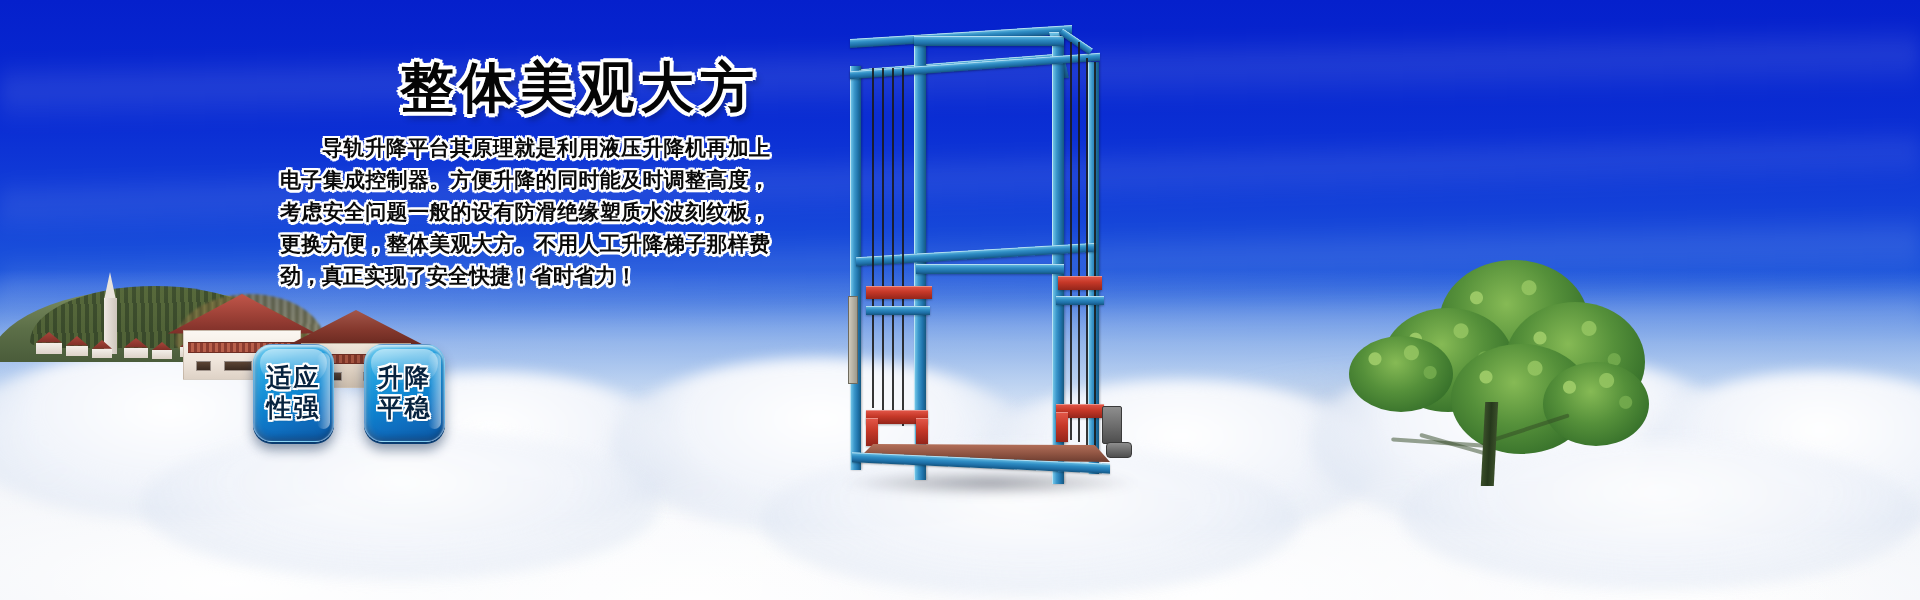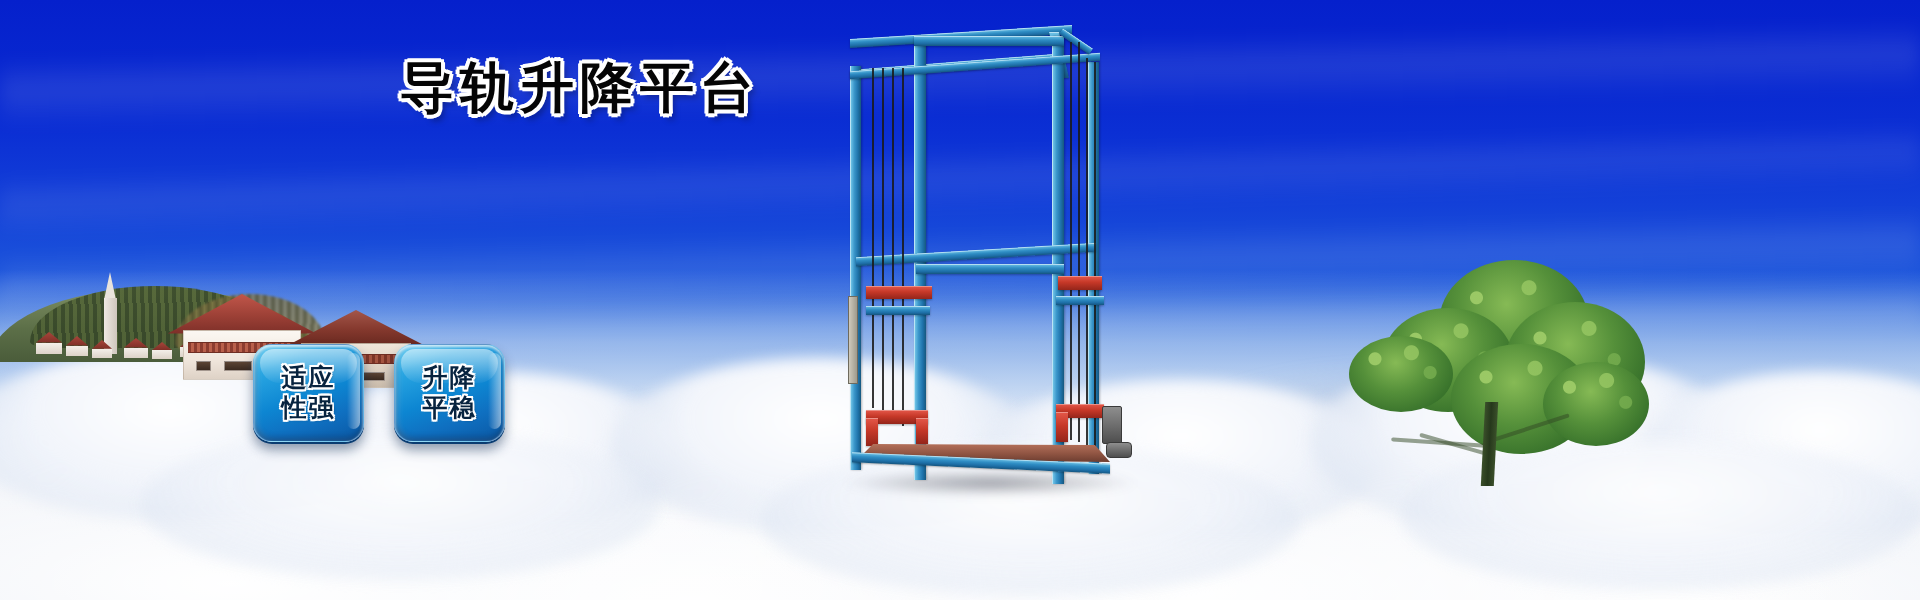--- a/index.html
+++ b/index.html
@@ -188,21 +188,21 @@
     text-align:justify; text-indent:42px;
     text-shadow:
       -2px -2px 0 #fff, 2px -2px 0 #fff, -2px 2px 0 #fff, 2px 2px 0 #fff,
       -2px 0 0 #fff, 2px 0 0 #fff, 0 -2px 0 #fff, 0 2px 0 #fff,
       -2.5px 0 0 #fff, 2.5px 0 0 #fff, 0 -2.5px 0 #fff, 0 2.5px 0 #fff;
   }
 
   
   .features{ position:absolute; left:253px; top:344px; display:flex; gap:30px; }
   .fbtn{
-    position:relative; width:111px; height:98px; border-radius:19px;
+    position:relative; width:81px; height:98px; border-radius:19px;
     background:linear-gradient(160deg,#6fd2f4 0%,#29a6e2 22%,#0d86d2 52%,#0f6fc0 74%,#0b57a2 100%);
     box-shadow:
       inset 0 2px 3px rgba(255,255,255,.75),
       inset 0 -3px 6px rgba(0,30,70,.45),
       inset 3px 0 6px rgba(255,255,255,.22),
       0 8px 12px rgba(10,40,80,.45),
       0 2px 0 #0a4a87;
     display:flex; align-items:center; justify-content:center;
     border:1px solid rgba(255,255,255,.35);
   }
@@ -360,22 +360,23 @@
     <div class="bar rd" style="left:226px; top:394px; width:12px;  height:30px;"></div>
 
     <div class="deck" style="left:28px; top:426px; width:252px; height:18px; clip-path:polygon(6% 0, 94% 6%, 100% 100%, 0 84%);"></div>
     <div class="bar bl" style="left:22px; top:440px; width:258px; height:10px; transform:skewY(2.6deg);"></div>
 
     <div class="ctrlbox" style="left:18px; top:278px; width:10px; height:88px;"></div>
     <div class="motor" style="left:272px;top:388px; width:20px; height:38px;"></div>
     <div class="motor" style="left:276px;top:424px; width:26px; height:16px; border-radius:4px;"></div>
   </div>
 
-  <div class="headline">导轨升降平台</div>
-
+  <div class="headline">整体美观大方</div>
+
+  <p class="body-copy">导轨升降平台其原理就是利用液压升降机再加上电子集成控制器。方便升降的同时能及时调整高度，考虑安全问题一般的设有防滑绝缘塑质水波刻纹板，更换方便，整体美观大方。不用人工升降梯子那样费劲，真正实现了安全快捷！省时省力！</p>
 
   <div class="features">
     <div class="fbtn">
       <span class="flabel">适应
 性强</span>
     </div>
     <div class="fbtn">
       <span class="flabel">升降
 平稳</span>
     </div>

